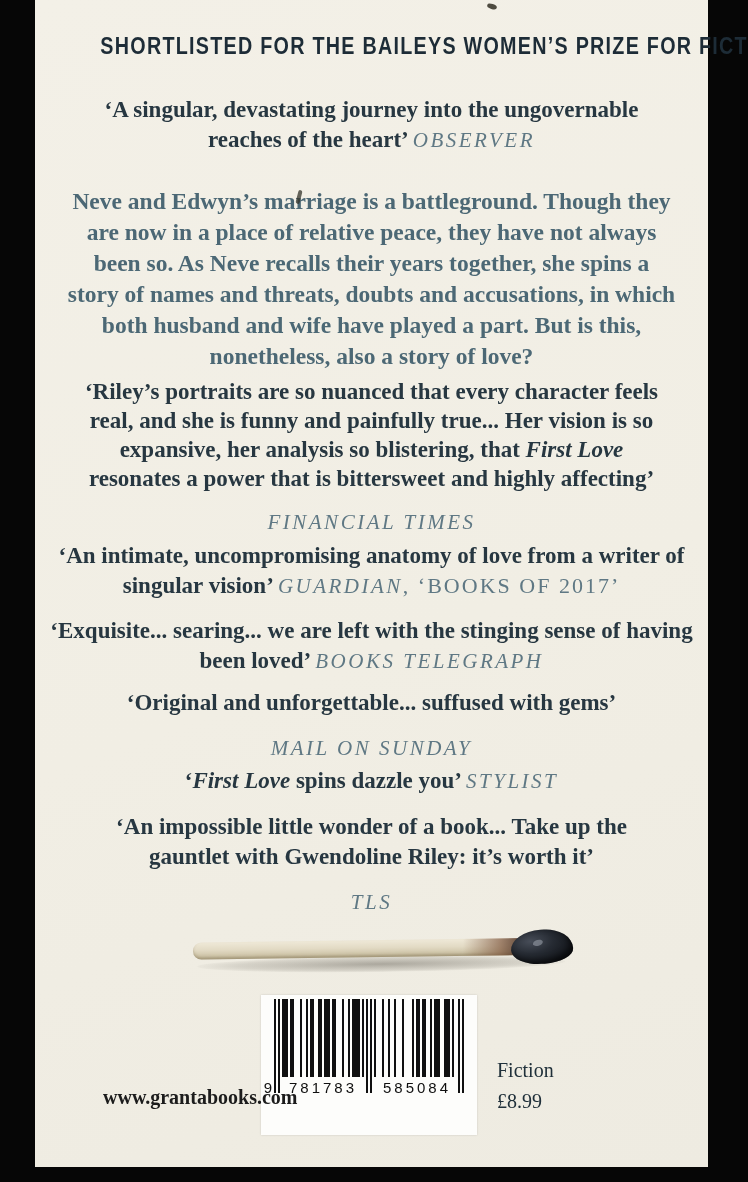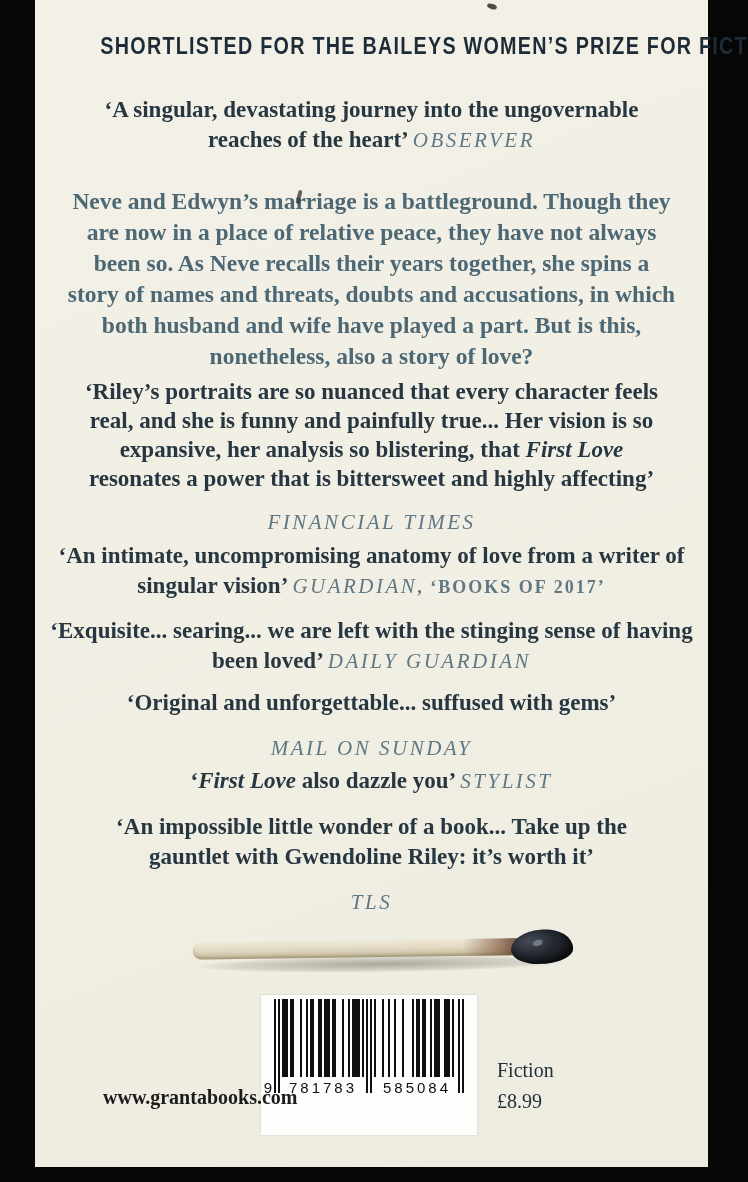--- a/index.html
+++ b/index.html
@@ -21,21 +21,21 @@
   }
   
   .q{
     position:absolute;left:0;right:0;margin:0 auto;text-align:center;
     font-weight:bold;font-size:23px;line-height:30px;color:#273741;
   }
   .src{
     font-style:italic;font-weight:normal;letter-spacing:2.5px;
     color:#5f7884;font-size:21px;
   }
-  .src-upright{font-style:normal;font-weight:bold;letter-spacing:2px;color:#5f7884;font-size:18px;}
+  .src-upright{font-style:normal;font-weight:normal;letter-spacing:2px;color:#5f7884;font-size:22px;}
   .src-block{display:block;margin-top:15px;}
   .btitle{font-style:italic;}
   .q-observer{top:95px;width:600px;}
   .q-synopsis{
     top:186px;width:610px;color:#4c6875;font-size:23.5px;line-height:31px;
   }
   .q-ft{top:377px;width:600px;line-height:29px;}
   .q-guardian{top:541px;width:650px;}
   .q-telegraph{top:616px;width:656px;}
   .q-mail{top:688px;width:640px;}
@@ -119,30 +119,30 @@
   <div class="q q-ft">
     <span>‘Riley’s portraits are so nuanced that every character feels real, and she is funny and painfully true... Her vision is so expansive, her analysis so blistering, that </span><span class="btitle">First Love</span><span> resonates a power that is bittersweet and highly affecting’</span>
     <span class="src src-block">FINANCIAL TIMES</span>
   </div>
 
   <div class="q q-guardian">
     <span>‘An intimate, uncompromising anatomy of love from a writer of singular vision’ </span><span class="src">GUARDIAN</span><span class="src-upright">, ‘BOOKS OF 2017’</span>
   </div>
 
   <div class="q q-telegraph">
-    <span>‘Exquisite... searing... we are left with the stinging sense of having been loved’ </span><span class="src">DAILY GUARDIAN</span>
+    <span>‘Exquisite... searing... we are left with the stinging sense of having been loved’ </span><span class="src">BOOKS TELEGRAPH</span>
   </div>
 
   <div class="q q-mail">
     <span>‘Original and unforgettable... suffused with gems’</span>
     <span class="src src-block">MAIL ON SUNDAY</span>
   </div>
 
   <div class="q q-stylist">
-    <span>‘</span><span class="btitle">First Love</span><span> also dazzle you’ </span><span class="src">STYLIST</span>
+    <span>‘</span><span class="btitle">First Love</span><span> spins dazzle you’ </span><span class="src">STYLIST</span>
   </div>
 
   <div class="q q-tls">
     <span>‘An impossible little wonder of a book... Take up the gauntlet with Gwendoline Riley: it’s worth it’</span>
     <span class="src src-block">TLS</span>
   </div>
 
   <div class="match">
     <div class="match-shadow"></div>
     <div class="match-stick"></div>

